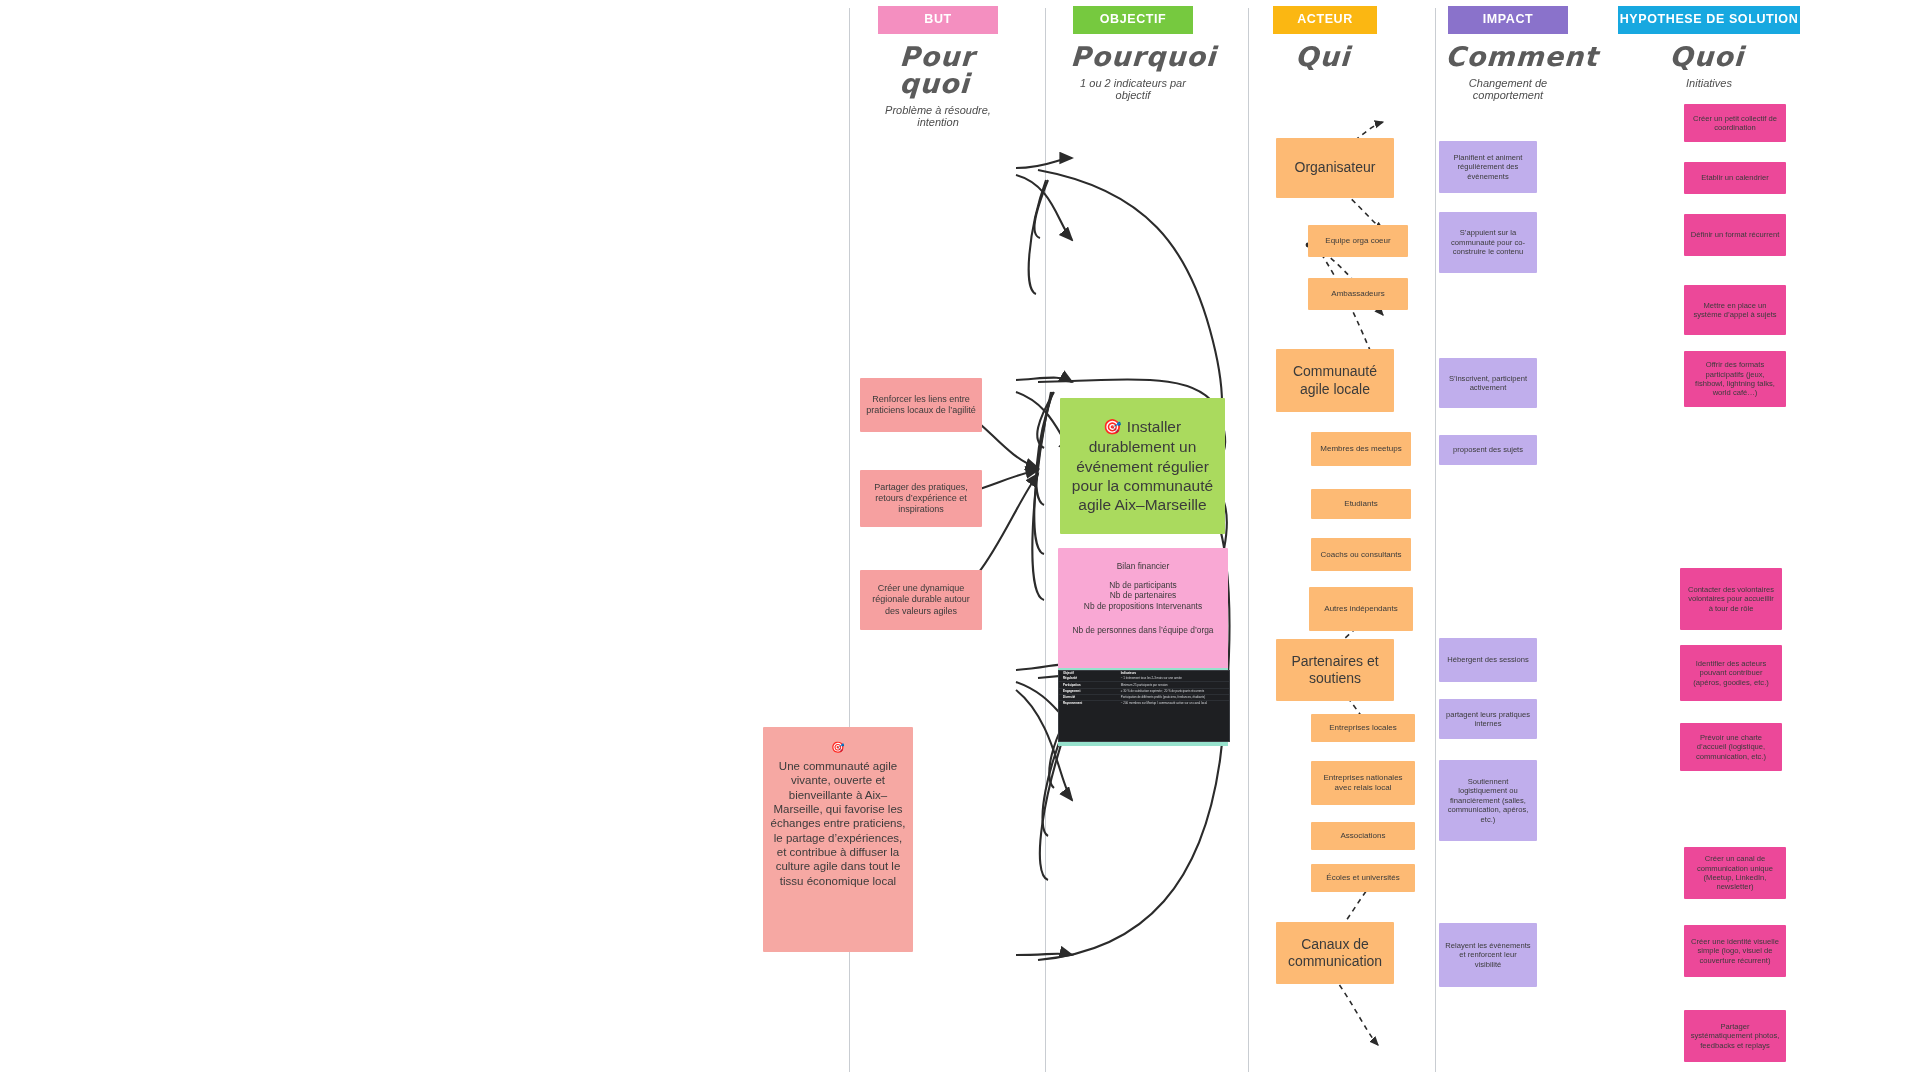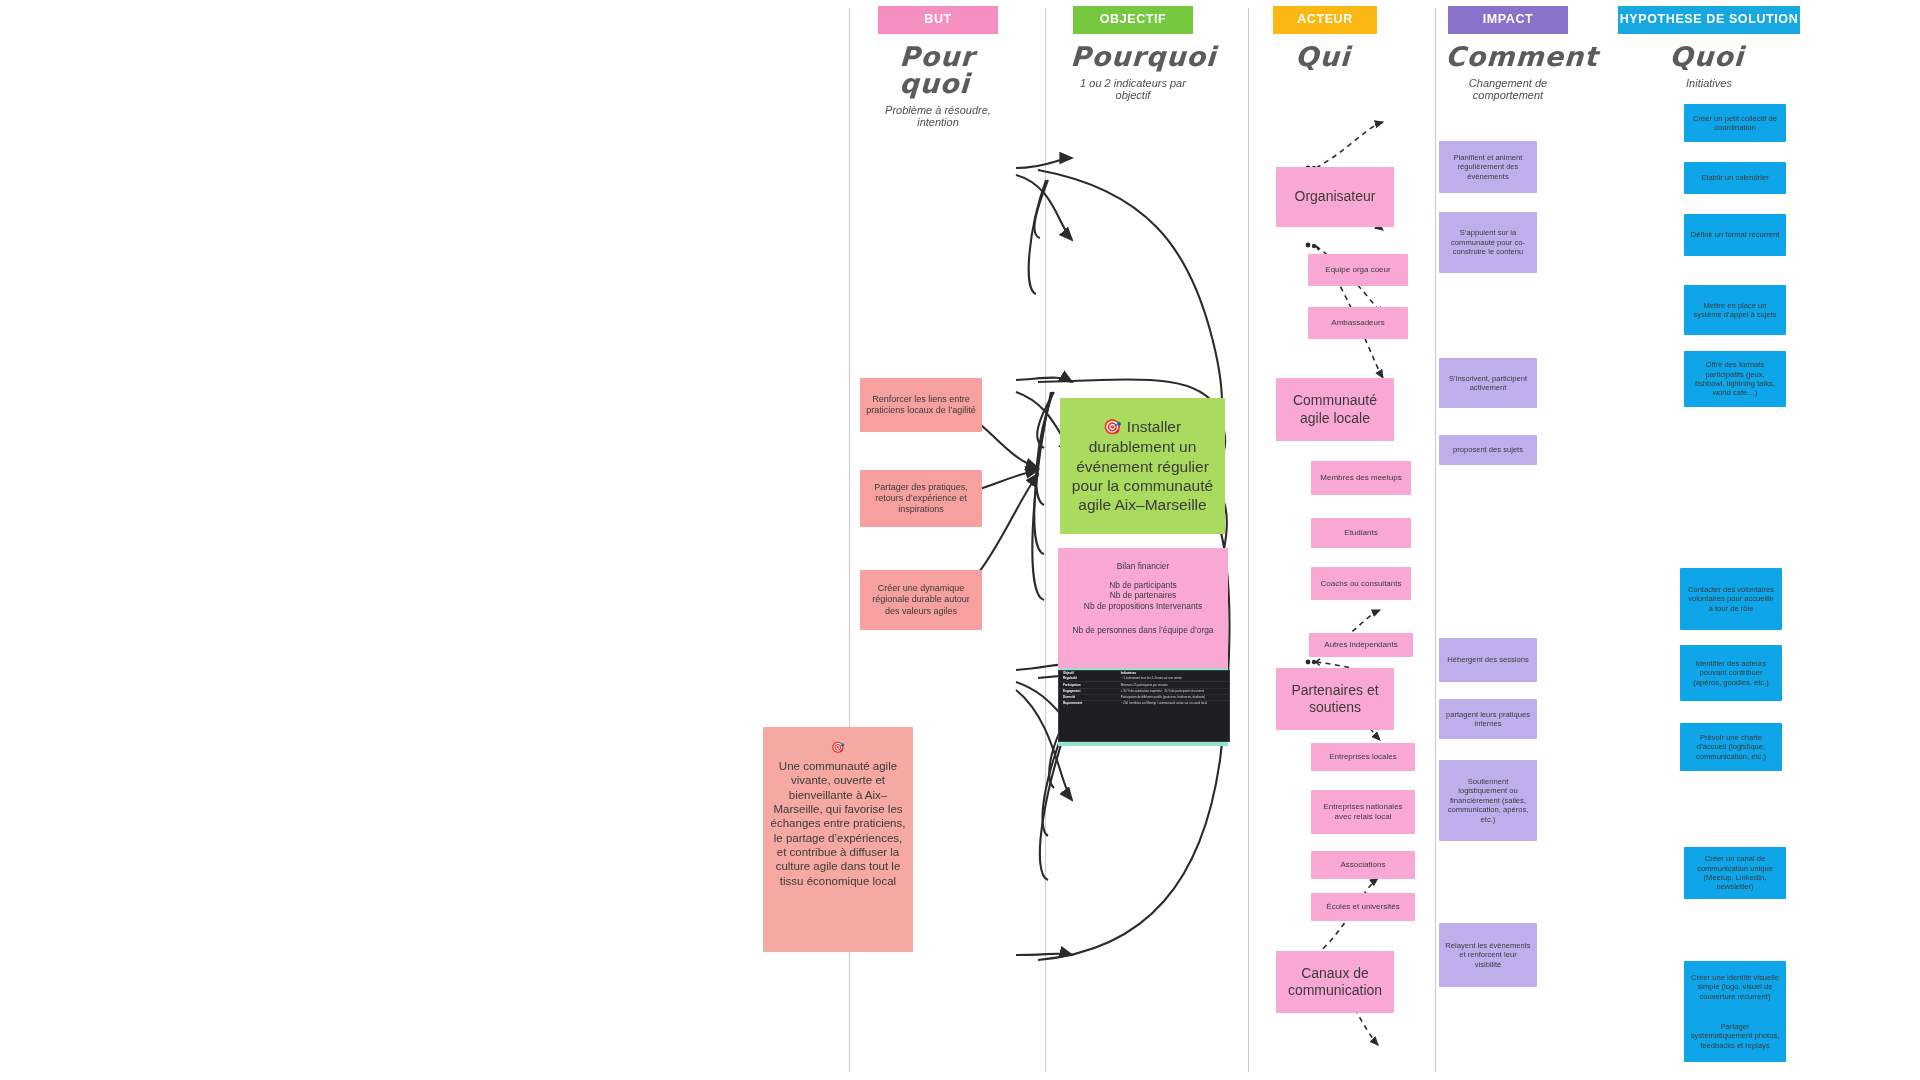--- a/index.html
+++ b/index.html
@@ -56,23 +56,23 @@
     text-align: center;
     color: #3b3b3b;
     line-height: 1.25;
     padding: 4px 6px;
     border-radius: 1px;
   }
   .card.pink     { background: #f6a0a0; }
   .card.pinkbig  { background: #f6a8a3; }
   .card.green    { background: #aada5e; }
   .card.teal     { background: #f9a8d4; }
-  .card.orange   { background: #f9a8d4; margin-top: 29px; }
+  .card.orange   { background: #fdba74; }
   .card.purple   { background: #c0aeec; }
-  .card.blue     { background: #0ea5e9; }
+  .card.blue     { background: #ec4899; }
 
   .card.big    { font-size: 15.5px; }
   .card.mid    { font-size: 14px; }
   .card.small  { font-size: 9px; }
   .card.xsmall { font-size: 7.6px; }
   .card.tiny   { font-size: 8px; }
 
   
   #mini-table {
     position: absolute; left: 1058px; top: 670px;
@@ -234,21 +234,21 @@
     <div style="position:absolute; left:310px; top:668px; width:170px; height:78px; background:#97e2cd;"></div>
 
     <div class="card orange mid" style="left:528px; top:138px; width:118px; height:60px;">Organisateur</div>
     <div class="card orange tiny" style="left:560px; top:225px; width:100px; height:32px;">Equipe orga coeur</div>
     <div class="card orange tiny" style="left:560px; top:278px; width:100px; height:32px;">Ambassadeurs</div>
 
     <div class="card orange mid" style="left:528px; top:349px; width:118px; height:63px;">Communauté agile locale</div>
     <div class="card orange tiny" style="left:563px; top:432px; width:100px; height:34px;">Membres des meetups</div>
     <div class="card orange tiny" style="left:563px; top:489px; width:100px; height:30px;">Etudiants</div>
     <div class="card orange tiny" style="left:563px; top:538px; width:100px; height:33px;">Coachs ou consultants</div>
-    <div class="card orange tiny" style="left:561px; top:604px; width:104px; height:24px;">Autres indépendants</div>
+    <div class="card orange tiny" style="left:561px; top:587px; width:104px; height:44px;">Autres indépendants</div>
 
     <div class="card orange mid" style="left:528px; top:639px; width:118px; height:62px;">Partenaires et soutiens</div>
     <div class="card orange tiny" style="left:563px; top:714px; width:104px; height:28px;">Entreprises locales</div>
     <div class="card orange tiny" style="left:563px; top:761px; width:104px; height:44px;">Entreprises nationales avec relais local</div>
     <div class="card orange tiny" style="left:563px; top:822px; width:104px; height:28px;">Associations</div>
     <div class="card orange tiny" style="left:563px; top:864px; width:104px; height:28px;">Écoles et universités</div>
 
     <div class="card orange mid" style="left:528px; top:922px; width:118px; height:62px;">Canaux de communication</div>
 
     <div class="card purple xsmall" style="left:691px; top:141px; width:98px; height:52px;">Planifient et animent régulièrement des évènements</div>
@@ -264,21 +264,21 @@
     <div class="card blue xsmall" style="left:936px; top:162px; width:102px; height:32px;">Etablir un calendrier</div>
     <div class="card blue xsmall" style="left:936px; top:214px; width:102px; height:42px;">Définir un format récurrent</div>
     <div class="card blue xsmall" style="left:936px; top:285px; width:102px; height:50px;">Mettre en place un système d’appel à sujets</div>
     <div class="card blue xsmall" style="left:936px; top:351px; width:102px; height:56px;">Offrir des formats participatifs (jeux, fishbowl, lightning talks, world café…)</div>
 
     <div class="card blue xsmall" style="left:932px; top:568px; width:102px; height:62px;">Contacter des volontaires volontaires pour accueillir à tour de rôle</div>
     <div class="card blue xsmall" style="left:932px; top:645px; width:102px; height:56px;">Identifier des acteurs pouvant contribuer (apéros, goodies, etc.)</div>
     <div class="card blue xsmall" style="left:932px; top:723px; width:102px; height:48px;">Prévoir une charte d’accueil (logistique, communication, etc.)</div>
 
     <div class="card blue xsmall" style="left:936px; top:847px; width:102px; height:52px;">Créer un canal de communication unique (Meetup, LinkedIn, newsletter)</div>
-    <div class="card blue xsmall" style="left:936px; top:925px; width:102px; height:52px;margin-top:36px;">Créer une identité visuelle simple (logo, visuel de couverture récurrent)</div>
+    <div class="card blue xsmall" style="left:936px; top:925px; width:102px; height:52px;">Créer une identité visuelle simple (logo, visuel de couverture récurrent)</div>
     <div class="card blue xsmall" style="left:936px; top:1010px; width:102px; height:52px;">Partager systématiquement photos, feedbacks et replays</div>
 
   </div>
 
   <div id="mini-table">
     <table>
       <thead>
         <tr>
           <th class="k">Objectif</th>
           <th>Indicateurs</th>

